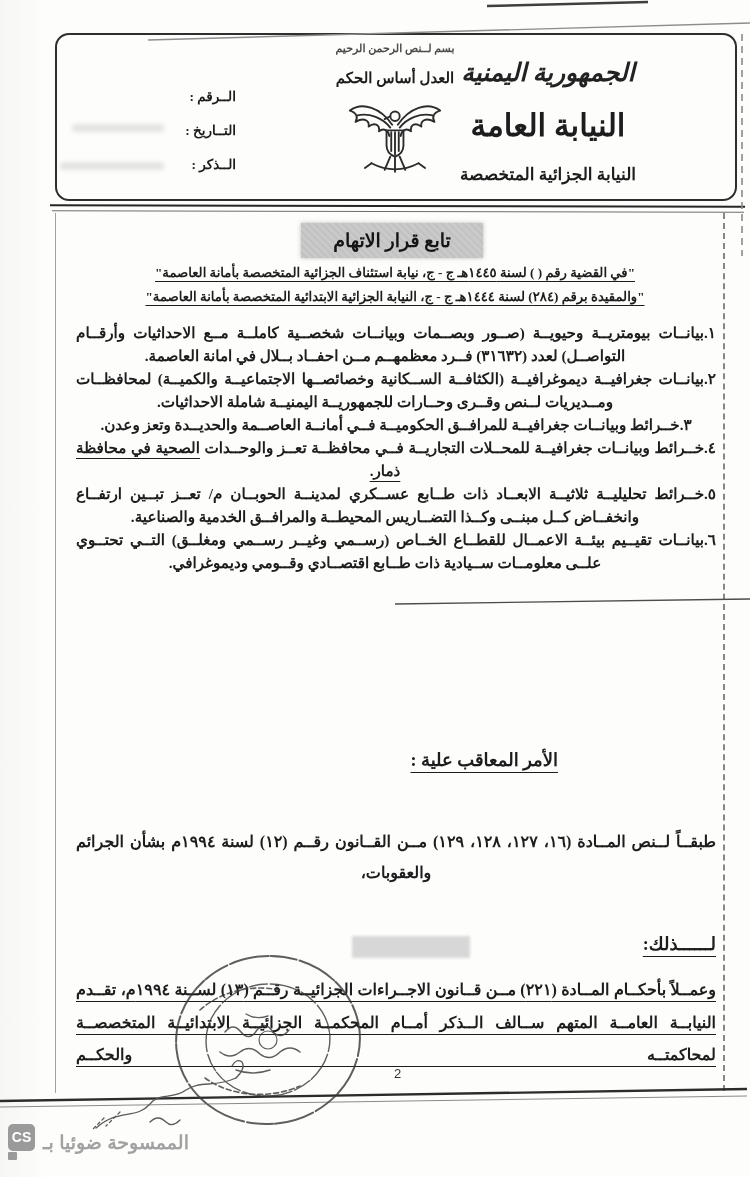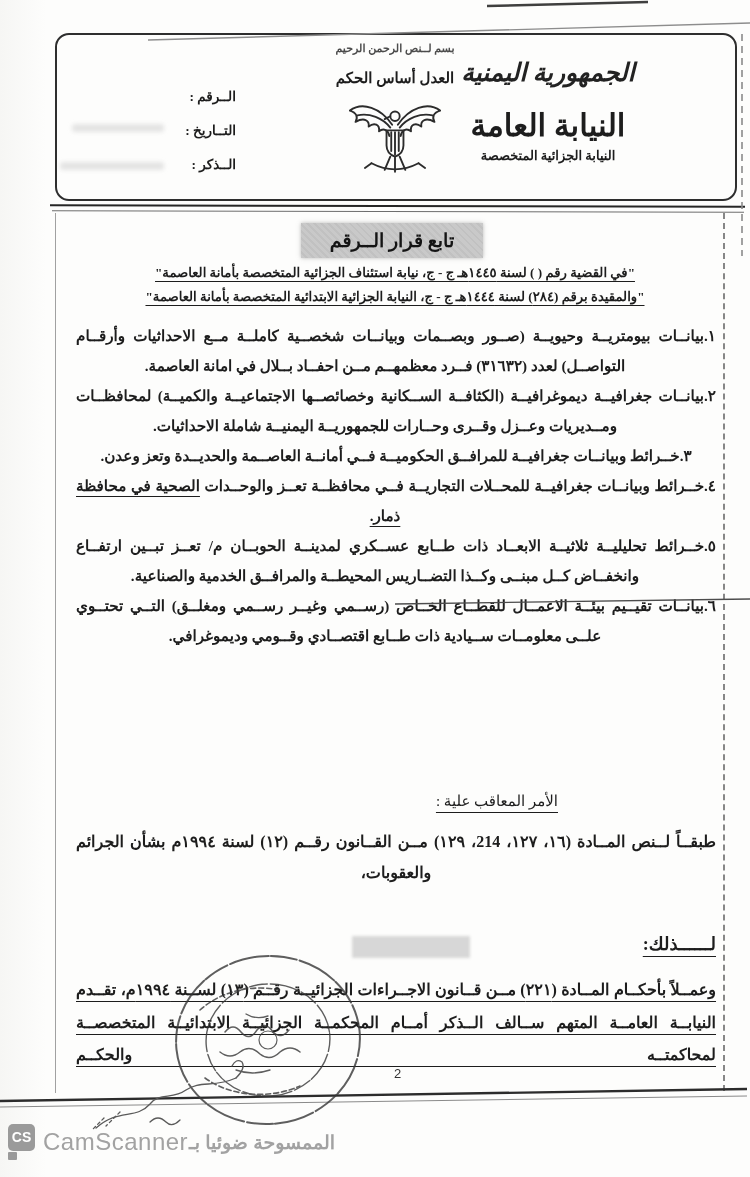--- a/index.html
+++ b/index.html
@@ -18,21 +18,21 @@
     left:55px; top:33px; width:682px; height:168px;
     border:2px solid #2e2e2e; border-radius:14px;
     background:#fdfdfc;
   }
   .hdr-right { right:76px; top:58px; width:252px; text-align:center; }
   .calligraphy {
     font-size:25px; font-weight:700; font-style:italic;
     letter-spacing:-1px; color:#222; filter:blur(.2px);
   }
   .authority { font-size:31px; font-weight:700; margin-top:20px; letter-spacing:0; }
-  .authority-sub { font-size:13px; font-weight:700; margin-top:4px; }
+  .authority-sub { font-size:17px; font-weight:700; margin-top:20px; }
   .hdr-center { left:300px; top:42px; width:190px; text-align:center; }
   .bismillah { font-size:11px; font-weight:700; color:#4c4c4c; filter:blur(.45px); }
   .motto { font-size:15px; font-weight:700; margin-top:14px; }
   .emblem { margin-top:2px; }
   .hdr-fields { left:150px; top:88px; width:86px; text-align:right; }
   .hdr-field { font-size:13.5px; font-weight:700; margin-bottom:17px; }
   .smudge { background:#cfcfcf; filter:blur(2.2px); opacity:.55; border-radius:3px; }
   .hdr-dline1 { left:50px; top:205px; width:695px; border-top:2.4px solid #262626; transform:rotate(.12deg); }
   .hdr-dline2 { left:52px; top:211px; width:692px; border-top:1px solid #6e6e6e; transform:rotate(.12deg); }
   
@@ -46,25 +46,25 @@
     font-size:19px; font-weight:900; color:#141414;
     box-shadow:0 0 4px rgba(120,120,120,.5);
   }
   .case-lines { left:72px; top:261px; width:646px; text-align:center;
     font-size:13.2px; font-weight:700; line-height:23.5px; }
   .case-lines div { text-decoration:underline; text-underline-offset:4px; text-decoration-thickness:1.3px; }
   
   .items { left:76px; top:321px; width:640px; font-size:15.2px; font-weight:700; }
   .item {
     text-align:justify; text-align-last:center;
-    line-height:30px; padding-right:22px; text-indent:-22px;
+    line-height:23px; padding-right:22px; text-indent:-22px;
   }
   .ul { text-decoration:underline; text-underline-offset:5px; text-decoration-thickness:1.3px; }
   
-  .punish-head { left:76px; top:792px; width:640px; font-size:15px; font-weight:400; }
+  .punish-head { left:76px; top:749px; width:640px; font-size:18px; font-weight:700; }
   .punish-head span { display:inline-block; margin-right:158px;
     text-decoration:underline; text-underline-offset:6px; }
   .punish-body { left:76px; top:826px; width:640px; font-size:16px; font-weight:700;
     line-height:31px; text-align:justify; text-align-last:center; }
   .therefore { left:76px; top:933px; width:640px; text-align:right;
     font-size:18px; font-weight:900; }
   .therefore span { text-decoration:underline; text-underline-offset:6px; position:relative; z-index:2; }
   .therefore-smudge { left:352px; top:936px; width:118px; height:22px;
     background:#b9b9b9; filter:blur(1.6px); opacity:.55; z-index:1; }
   .closing { left:76px; top:974px; width:640px; font-size:16px; font-weight:700;
@@ -127,40 +127,40 @@
   </div>
   <div class="abs smudge" style="left:72px; top:124px; width:92px; height:8px;"></div>
   <div class="abs smudge" style="left:60px; top:162px; width:104px; height:8px;"></div>
 
   <div class="abs hdr-dline1"></div>
   <div class="abs hdr-dline2"></div>
 
   <div class="abs frame-left"></div>
   <div class="abs frame-right"></div>
 
-  <div class="abs title-block rtl">تابع قرار الــرقم</div>
+  <div class="abs title-block rtl">تابع قرار الاتهام</div>
 
   <div class="abs case-lines rtl">
     <div>"في القضية رقم (      ) لسنة ١٤٤٥هـ ج - ج، نيابة استئناف الجزائية المتخصصة بأمانة العاصمة"</div>
     <div>"والمقيدة برقم (٢٨٤) لسنة ١٤٤٤هـ ج - ج، النيابة الجزائية الابتدائية المتخصصة بأمانة العاصمة"</div>
   </div>
 
   <div class="abs items rtl">
     <div class="item"><span>١.</span><span>بيانــات بيومتريــة وحيويــة (صــور وبصــمات وبيانــات شخصــية كاملــة مــع الاحداثيات وأرقــام التواصــل) لعدد (٣١٦٣٢) فــرد معظمهــم مــن احفــاد بــلال في امانة العاصمة.</span></div>
-    <div class="item"><span>٢.</span><span>بيانــات جغرافيــة ديموغرافيــة (الكثافــة الســكانية وخصائصــها الاجتماعيــة والكميــة) لمحافظــات ومــديريات وعــزل وقــرى وحــارات للجمهوريــة اليمنيــة شاملة الاحداثيات.</span></div>
+    <div class="item"><span>٢.</span><span>بيانــات جغرافيــة ديموغرافيــة (الكثافــة الســكانية وخصائصــها الاجتماعيــة والكميــة) لمحافظــات ومــديريات لــنص وقــرى وحــارات للجمهوريــة اليمنيــة شاملة الاحداثيات.</span></div>
     <div class="item"><span>٣.</span><span>خــرائط وبيانــات جغرافيــة للمرافــق الحكوميــة فــي أمانــة العاصــمة والحديــدة وتعز وعدن.</span></div>
     <div class="item"><span>٤.</span><span>خــرائط وبيانــات جغرافيــة للمحــلات التجاريــة فــي محافظــة تعــز والوحــدات </span><span class="ul">الصحية في محافظة ذمار.</span></div>
     <div class="item"><span>٥.</span><span>خــرائط تحليليــة ثلاثيــة الابعــاد ذات طــابع عســكري لمدينــة الحوبــان م/ تعــز تبــين ارتفــاع وانخفــاض كــل مبنــى وكــذا التضــاريس المحيطــة والمرافــق الخدمية والصناعية.</span></div>
     <div class="item"><span>٦.</span><span>بيانــات تقيــيم بيئــة الاعمــال للقطــاع الخــاص (رســمي وغيــر رســمي ومغلــق) التــي تحتــوي علــى معلومــات ســيادية ذات طــابع اقتصــادي وقــومي وديموغرافي.</span></div>
   </div>
 
   <div class="abs punish-head rtl">
     <span>الأمر المعاقب علية :</span>
   </div>
-  <div class="abs punish-body rtl">طبقــاً لــنص المــادة (١٦، ١٢٧، 214، ١٢٩) مــن القــانون رقــم (١٢) لسنة ١٩٩٤م بشأن الجرائم والعقوبات،</div>
+  <div class="abs punish-body rtl">طبقــاً لــنص المــادة (١٦، ١٢٧، ١٢٨، ١٢٩) مــن القــانون رقــم (١٢) لسنة ١٩٩٤م بشأن الجرائم والعقوبات،</div>
 
   <div class="abs therefore-smudge"></div>
   <div class="abs therefore rtl">
     <span>لــــــذلك:</span>
   </div>
 
   <div class="abs closing rtl">وعمــلاً بأحكــام المــادة (٢٢١) مــن قــانون الاجــراءات الجزائيــة رقــم (١٣) لســنة ١٩٩٤م، تقــدم النيابــة العامــة المتهم ســالف الــذكر أمــام المحكمــة الجزائيــة الابتدائيــة المتخصصــة لمحاكمتــه والحكــم</div>
 
   <div class="abs pagenum">2</div>
 
@@ -193,17 +193,16 @@
       <path d="M104 1118 L92 1130 M120 1112 L106 1126" stroke-dasharray="3 3"></path>
       <path d="M236 1078 q10 -10 6 -16 q-6 -4 -10 4"></path>
     </g>
   </svg>
 
   <div class="abs footer">
     <div class="cs-logo-wrap">
       <div class="cs-logo">CS</div>
       <div class="cs-logo-sub"></div>
     </div>
-    <div class="cs-brand">CamScanner</div>
     <div class="cs-arabic">الممسوحة ضوئيا بـ</div>
   </div>
 
 </div>
 
 </body></html>

